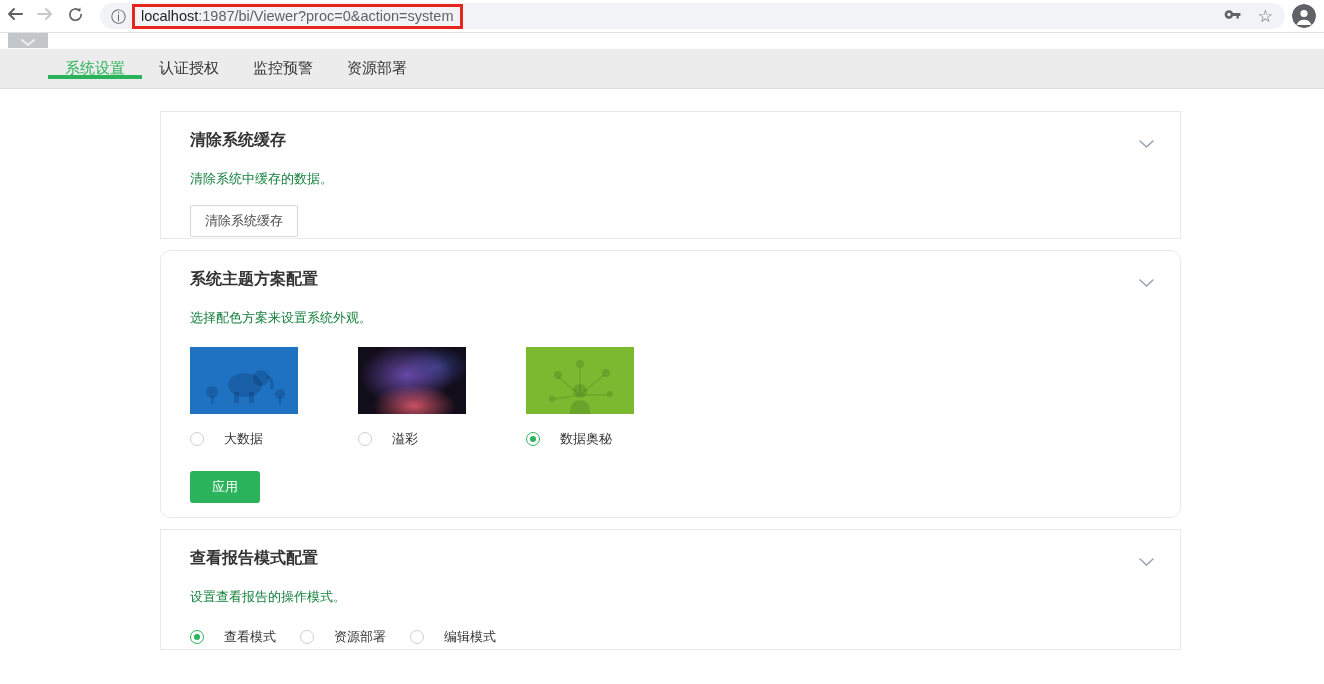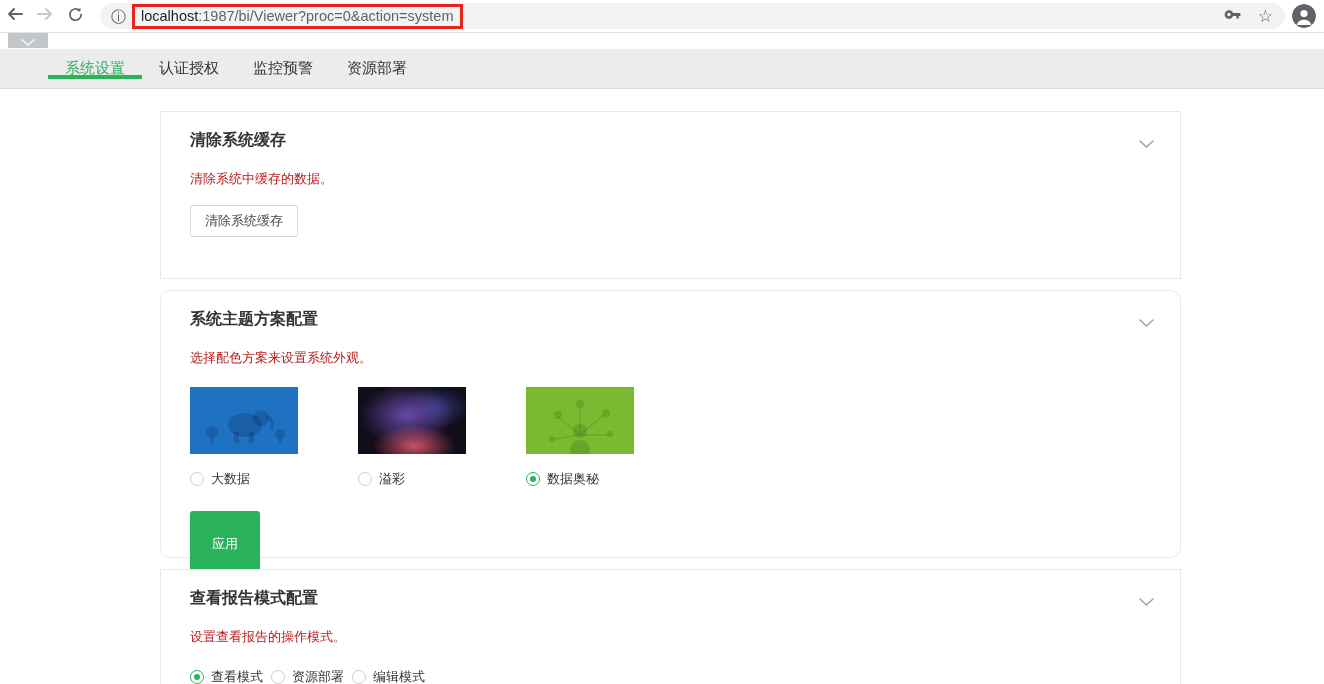--- a/index.html
+++ b/index.html
@@ -38,21 +38,21 @@
   .tab.active { color:var(--accent,#2bb35c); }
   .tab.active::after { content:""; position:absolute; left:0; right:0; bottom:-1px; height:4px;
     background:var(--accent,#2bb35c); }
 
   
   .content { padding-top:22px; background:#fff; }
   .card { position:relative; width:1021px; margin:0 143px 0 160px; background:#fff;
     border:1px solid #e9e9e9; padding:18px 30px 20px 29px; }
   .card + .card { margin-top:11px; }
   .card-title { font-size:16px; font-weight:bold; color:#333; }
-  .card-desc { margin-top:19px; font-size:13px; color:#b91c1c; }
+  .card-desc { margin-top:19px; font-size:13px; color:#15803d; }
   .card-chevron { position:absolute; top:22px; right:26px; cursor:pointer; }
 
   .ghost-btn { margin-top:17px; display:inline-block; background:#fff; border:1px solid #d6d6d6;
     border-radius:2px; padding:6px 14px; font-size:13px; color:#4a4a4a; cursor:pointer; }
 
   
   .theme-row { display:flex; gap:60px; margin-top:20px; }
   .theme-col { width:108px; }
   .thumb { width:108px; height:67px; position:relative; overflow:hidden; cursor:pointer; }
   .thumb svg { position:absolute; inset:0; }
@@ -72,26 +72,26 @@
   .q-bl { left:0; bottom:0; width:60%; height:44%; background:#3cb878; }
   .q-br { right:0; bottom:0; width:40%; height:44%; background:#14a3a6; }
 
   
   .radio-row { display:flex; align-items:center; margin-top:16px; cursor:pointer; }
   .radio { width:14px; height:14px; border:1px solid #cfcfcf; border-radius:50%;
     background:#fff; position:relative; flex:none; }
   .radio.checked { border-color:var(--accent,#2bb35c); }
   .radio.checked::after { content:""; position:absolute; inset:3px; border-radius:50%;
     background:var(--accent,#2bb35c); }
-  .radio-label { margin-left:7px; font-size:13px; color:#333; }
+  .radio-label { margin-left:20px; font-size:13px; color:#333; }
 
   .apply-btn { margin-top:23px; display:inline-block; background:var(--accent,#2bb35c);
-    color:#fff; font-size:13px; border:none; border-radius:3px; padding:24px 22px; cursor:pointer; }
-
-  .modes-row { display:flex; gap:8px; margin-top:22px; }
+    color:#fff; font-size:13px; border:none; border-radius:3px; padding:7px 22px; cursor:pointer; }
+
+  .modes-row { display:flex; gap:24px; margin-top:22px; }
   .modes-row .radio-row { margin-top:0; }
 </style>
 </head>
 <body>
 
 <div class="browser-bar">
   <div class="nav-icons">
     <div class="nav-btn">
       <span>
         <svg width="18" height="18" viewBox="0 0 18 18">
@@ -153,21 +153,21 @@
 
 <div class="nav-tabs">
   <div class="tab active">系统设置</div>
   <div class="tab">认证授权</div>
   <div class="tab">监控预警</div>
   <div class="tab">资源部署</div>
 </div>
 
 <div class="content">
 
-  <div class="card" style="height:168px;">
+  <div class="card" style="height:128px;">
     <div class="card-title">清除系统缓存</div>
     <div class="card-desc">清除系统中缓存的数据。</div>
     <button class="ghost-btn">清除系统缓存</button>
     <span class="card-chevron">
       <svg width="15" height="8" viewBox="0 0 15 8">
           <path d="M1 1 L7.5 7 L14 1" stroke="#97a2b3" stroke-width="1.5" fill="none" stroke-linecap="round"></path>
         </svg>
     </span>
   </div>
 

